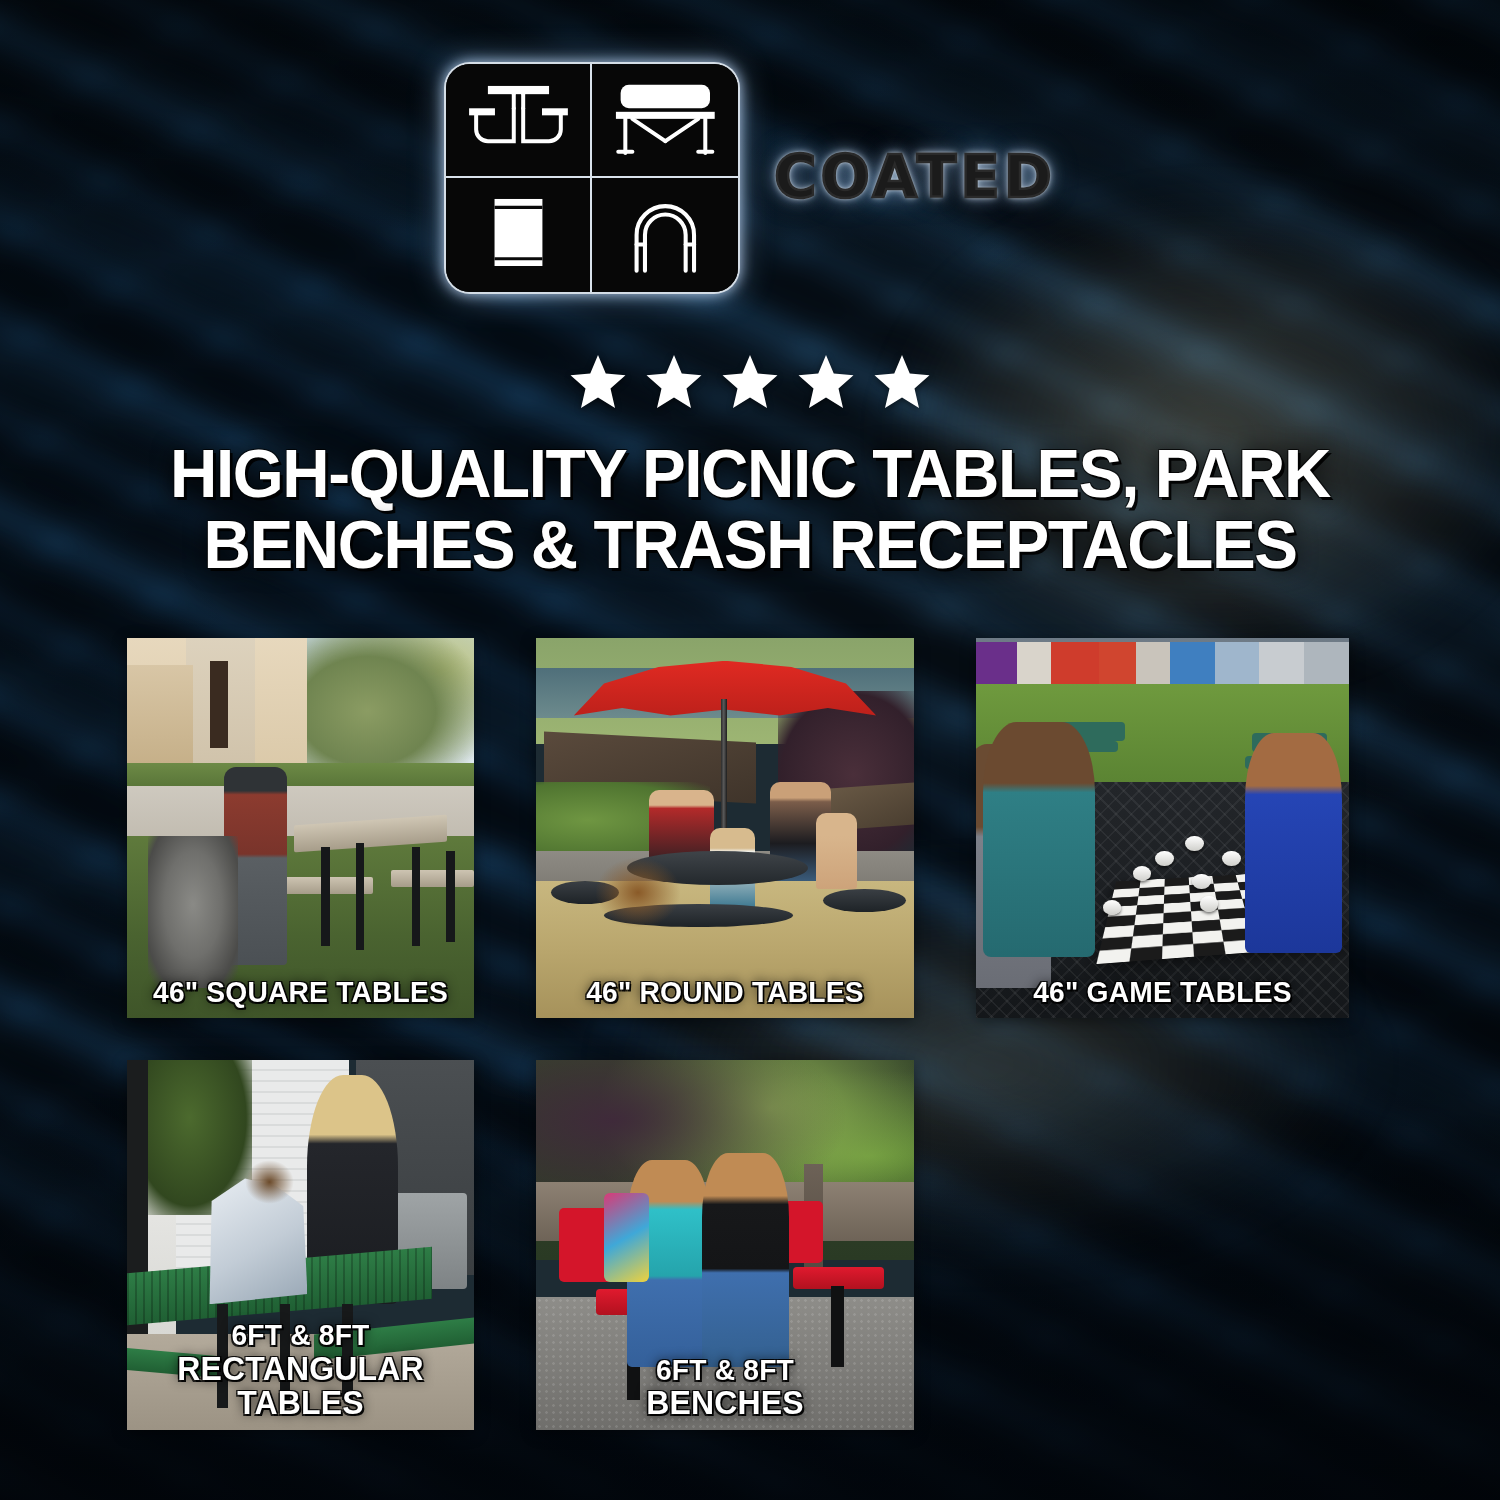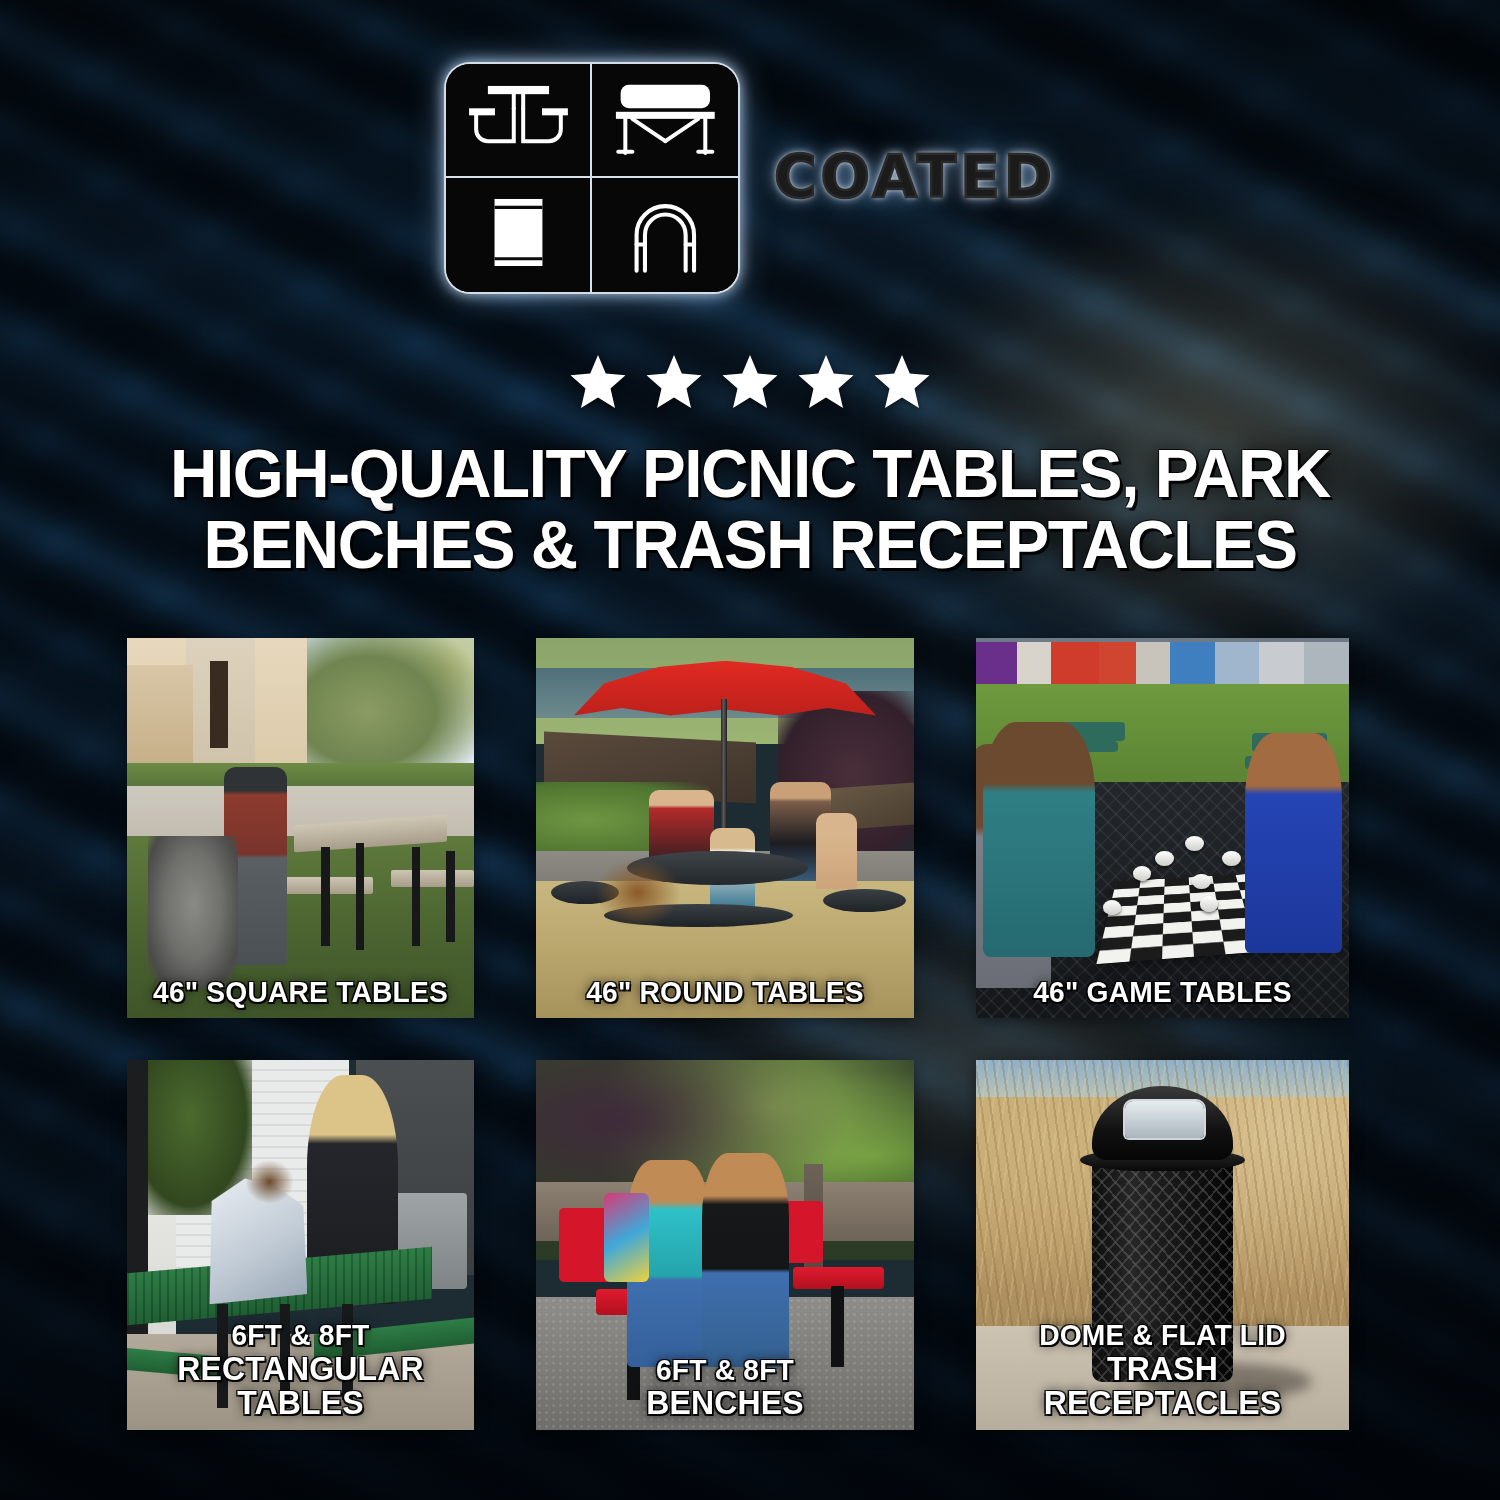--- a/index.html
+++ b/index.html
@@ -565,33 +565,15 @@
         <div class="boy1"></div>
         <div class="boy2"></div>
         <div class="pack"></div>
       </div>
       <div class="cap">
         <span>6FT &amp; 8FT</span><br>
         <span class="cap-l2">BENCHES</span>
       </div>
     </div>
 
-    <div class="tile t6">
-      <div class="scene">
-        <div class="grassbg"></div>
-        <div class="skyb"></div>
-        <div class="grassblade"></div>
-        <div class="path"></div>
-        <div class="shadow"></div>
-        <div class="can"></div>
-        <div class="can-tex"></div>
-        <div class="rim"></div>
-        <div class="dome"></div>
-        <div class="domeop"></div>
-      </div>
-      <div class="cap">
-        <span>DOME &amp; FLAT LID</span><br>
-        <span class="cap-l2">TRASH RECEPTACLES</span>
-      </div>
-    </div>
 
   </div>
 </div>
 
 </body></html>

